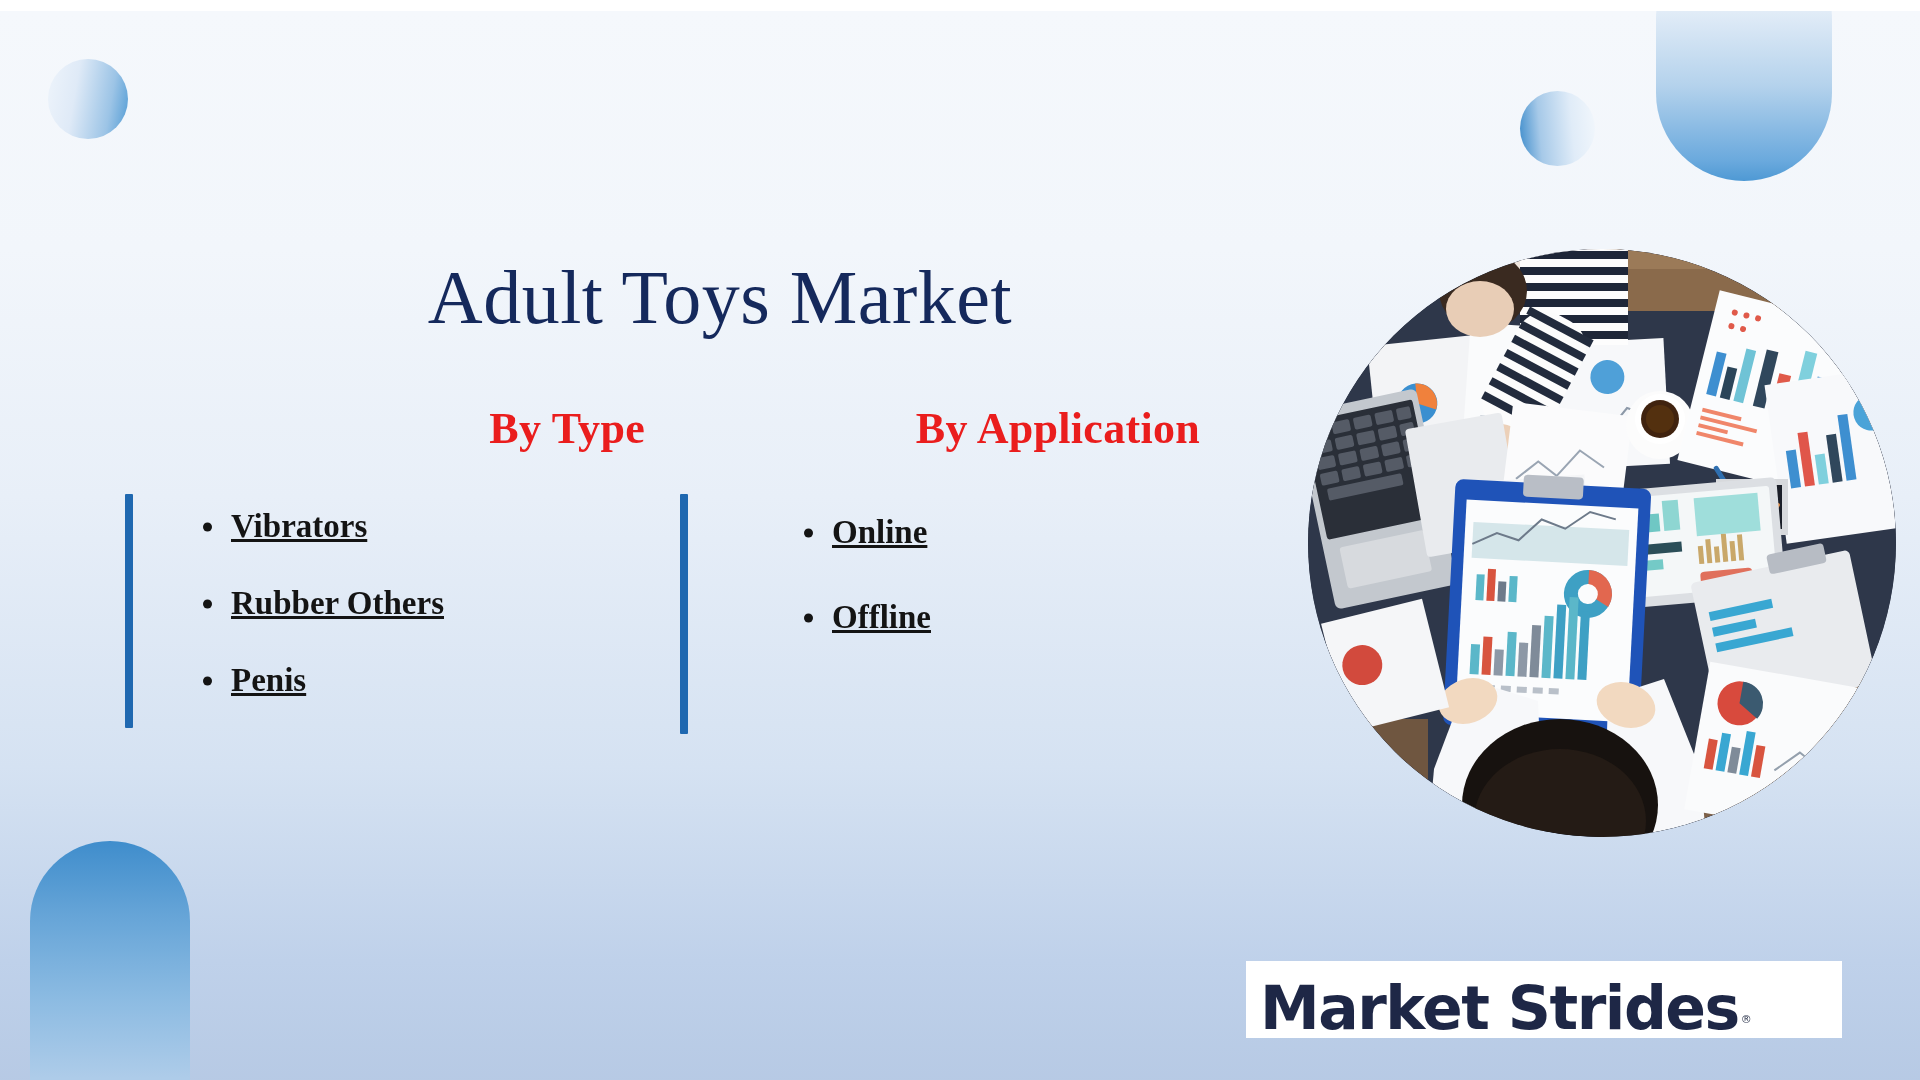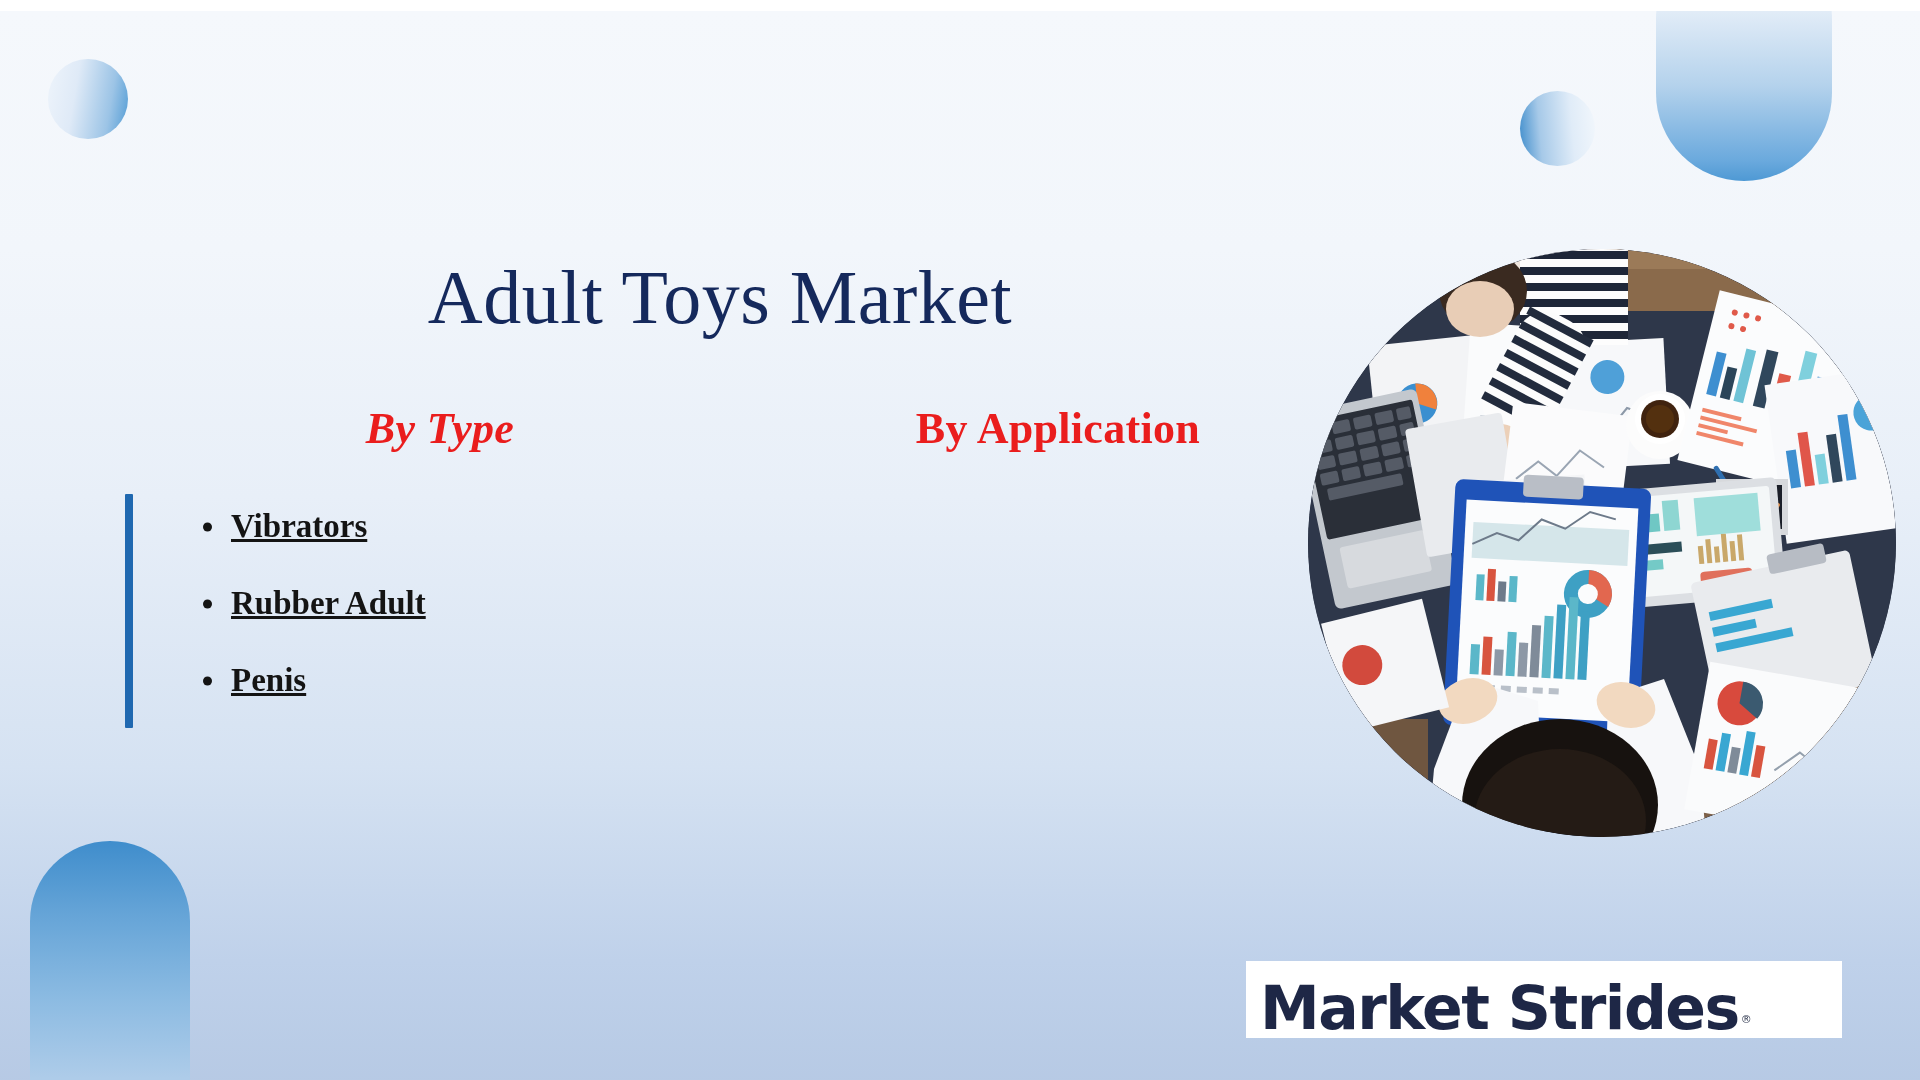--- a/index.html
+++ b/index.html
@@ -78,21 +78,21 @@
   .segment-heading {
     font-family: "Liberation Serif", serif;
     font-weight: bold;
     font-size: 44px;
     color: #ea1d1d;
     text-align: center;
     margin: 0 0 22px 0;
     letter-spacing: 0.3px;
   }
   #segment-app .segment-heading { text-align: right; padding-left: 60px; }
-  #segment-type .segment-heading { text-align: center; padding-left: 110px; font-style: italic; }
+  #segment-type .segment-heading { text-align: right; padding-left: 110px; }
 
   .segment-body {
     position: relative;
     padding-left: 48px;
     margin-top: 40px;
   }
   .accent-bar {
     position: absolute;
     left: 0; top: 0;
     width: 8px;
@@ -188,32 +188,45 @@
     <div class="segment-heading">By Type</div>
     <div class="segment-body">
       <div class="accent-bar"></div>
       <ul class="segment-list">
         <li>
           <span class="bullet-dot"></span>
           <span>Vibrators</span>
         </li>
         <li>
           <span class="bullet-dot"></span>
-          <span>Rubber Adult</span>
+          <span>Rubber Others</span>
         </li>
         <li>
           <span class="bullet-dot"></span>
           <span>Penis</span>
         </li>
       </ul>
     </div>
   </section>
 
   <section class="segment" id="segment-app">
     <div class="segment-heading">By Application</div>
+    <div class="segment-body">
+      <div class="accent-bar"></div>
+      <ul class="segment-list">
+        <li>
+          <span class="bullet-dot"></span>
+          <span>Online</span>
+        </li>
+        <li>
+          <span class="bullet-dot"></span>
+          <span>Offline</span>
+        </li>
+      </ul>
+    </div>
   </section>
 
   <div id="photo-circle">
     <svg viewBox="0 0 588 588" preserveAspectRatio="xMidYMid slice">
       <defs>
         <clipPath id="circClip">
             <circle cx="294" cy="294" r="294"></circle>
           </clipPath>
       </defs>
       <g clip-path="url(#circClip)">

